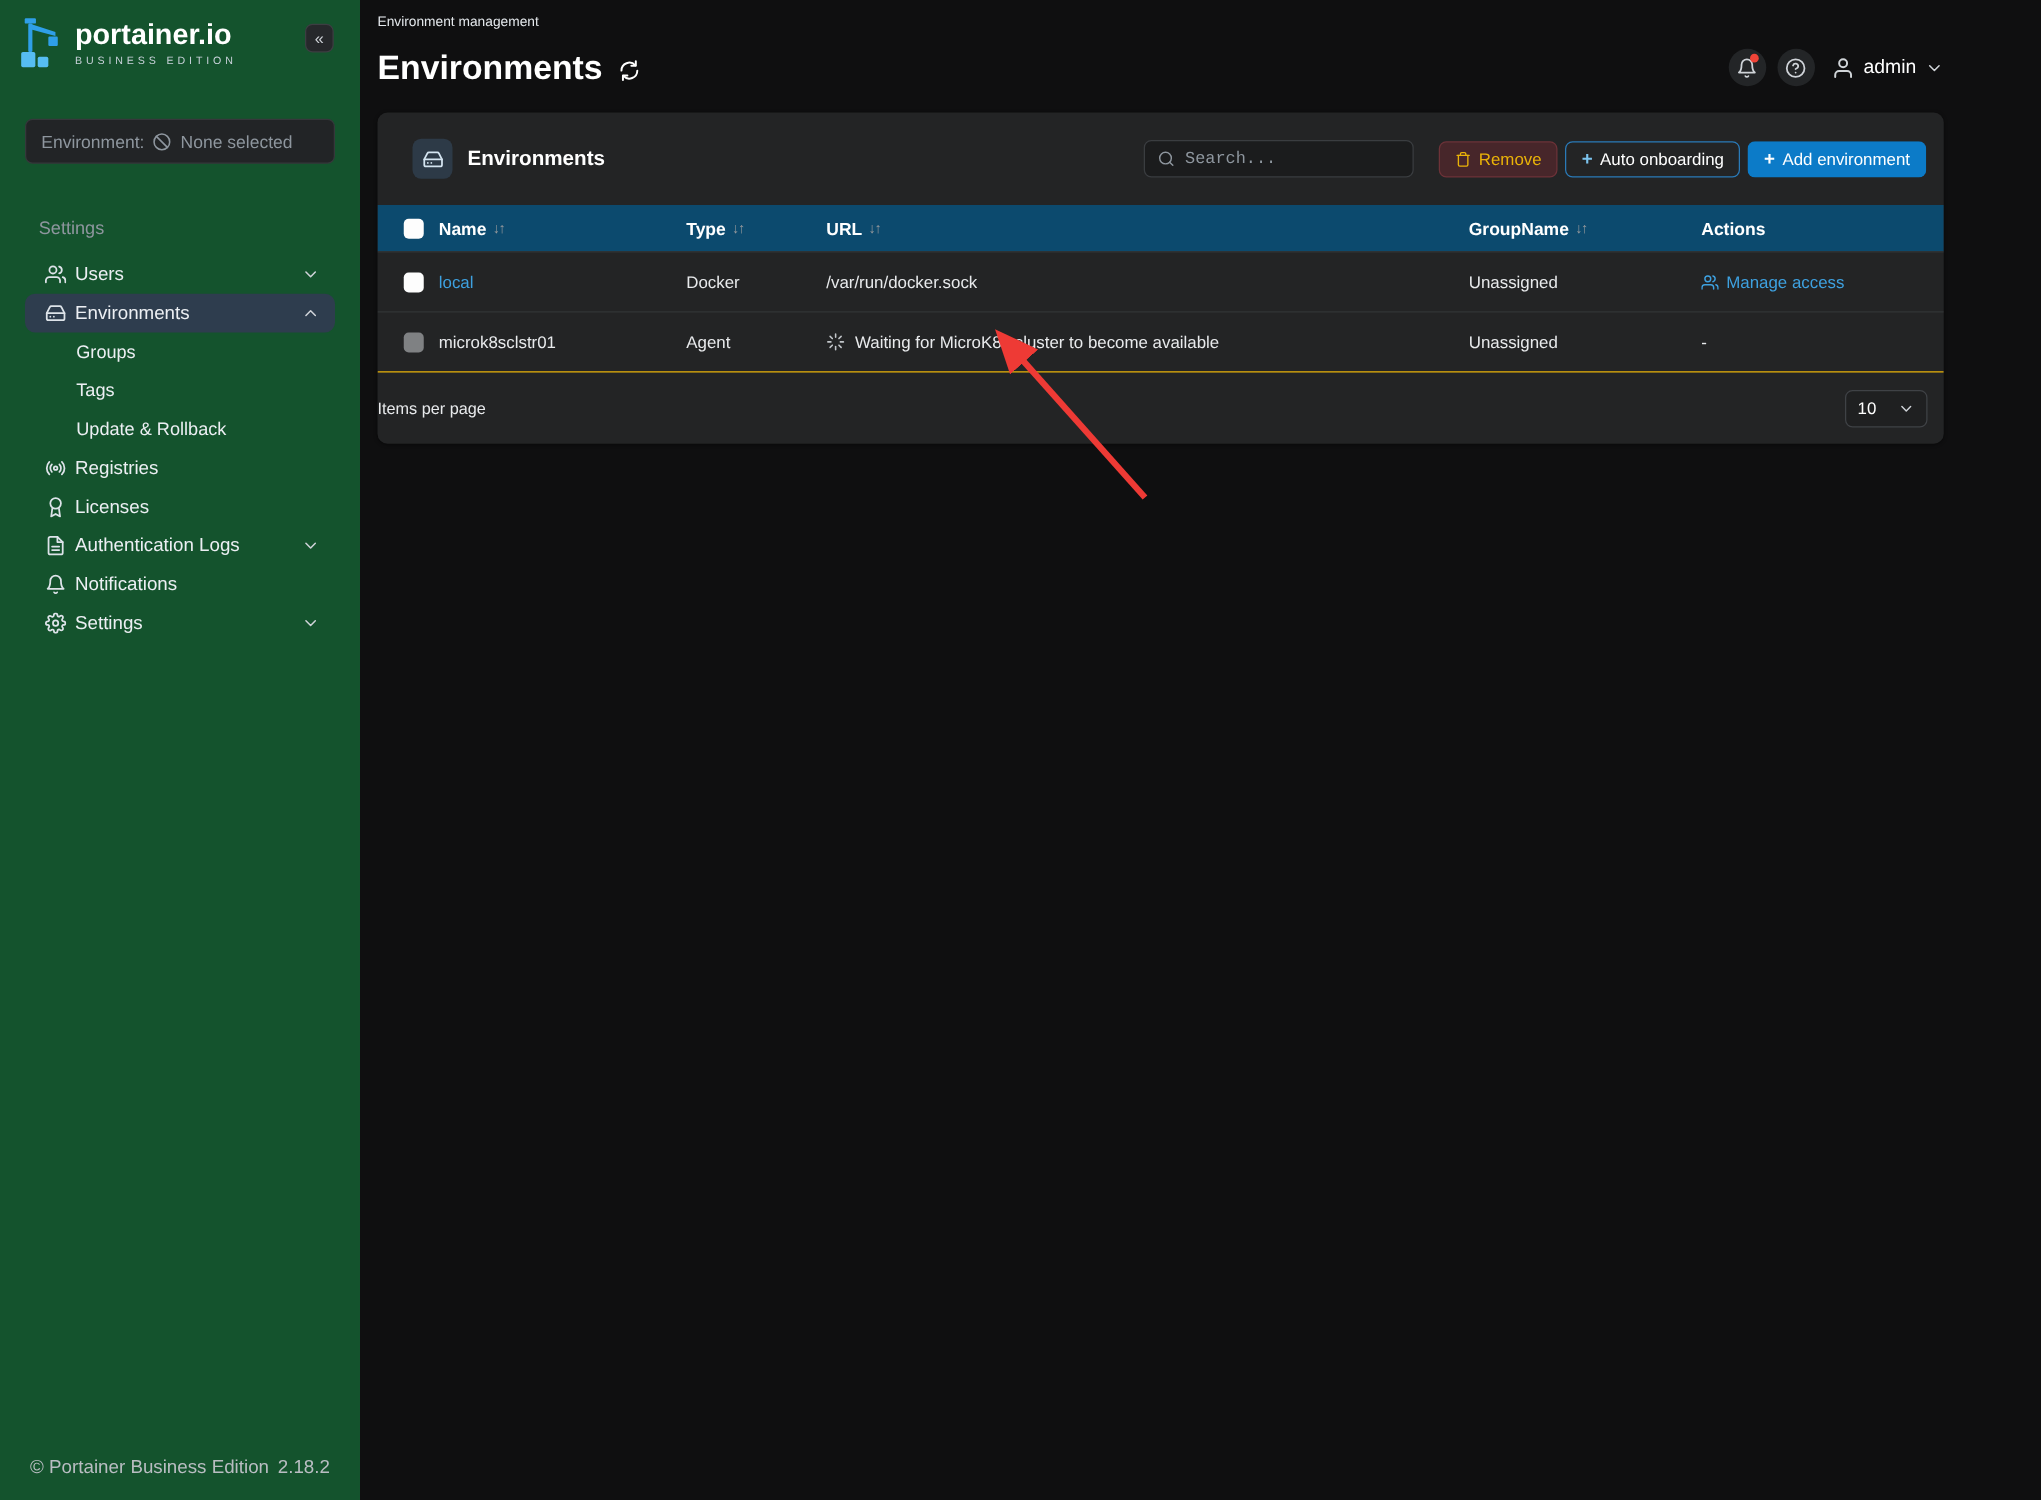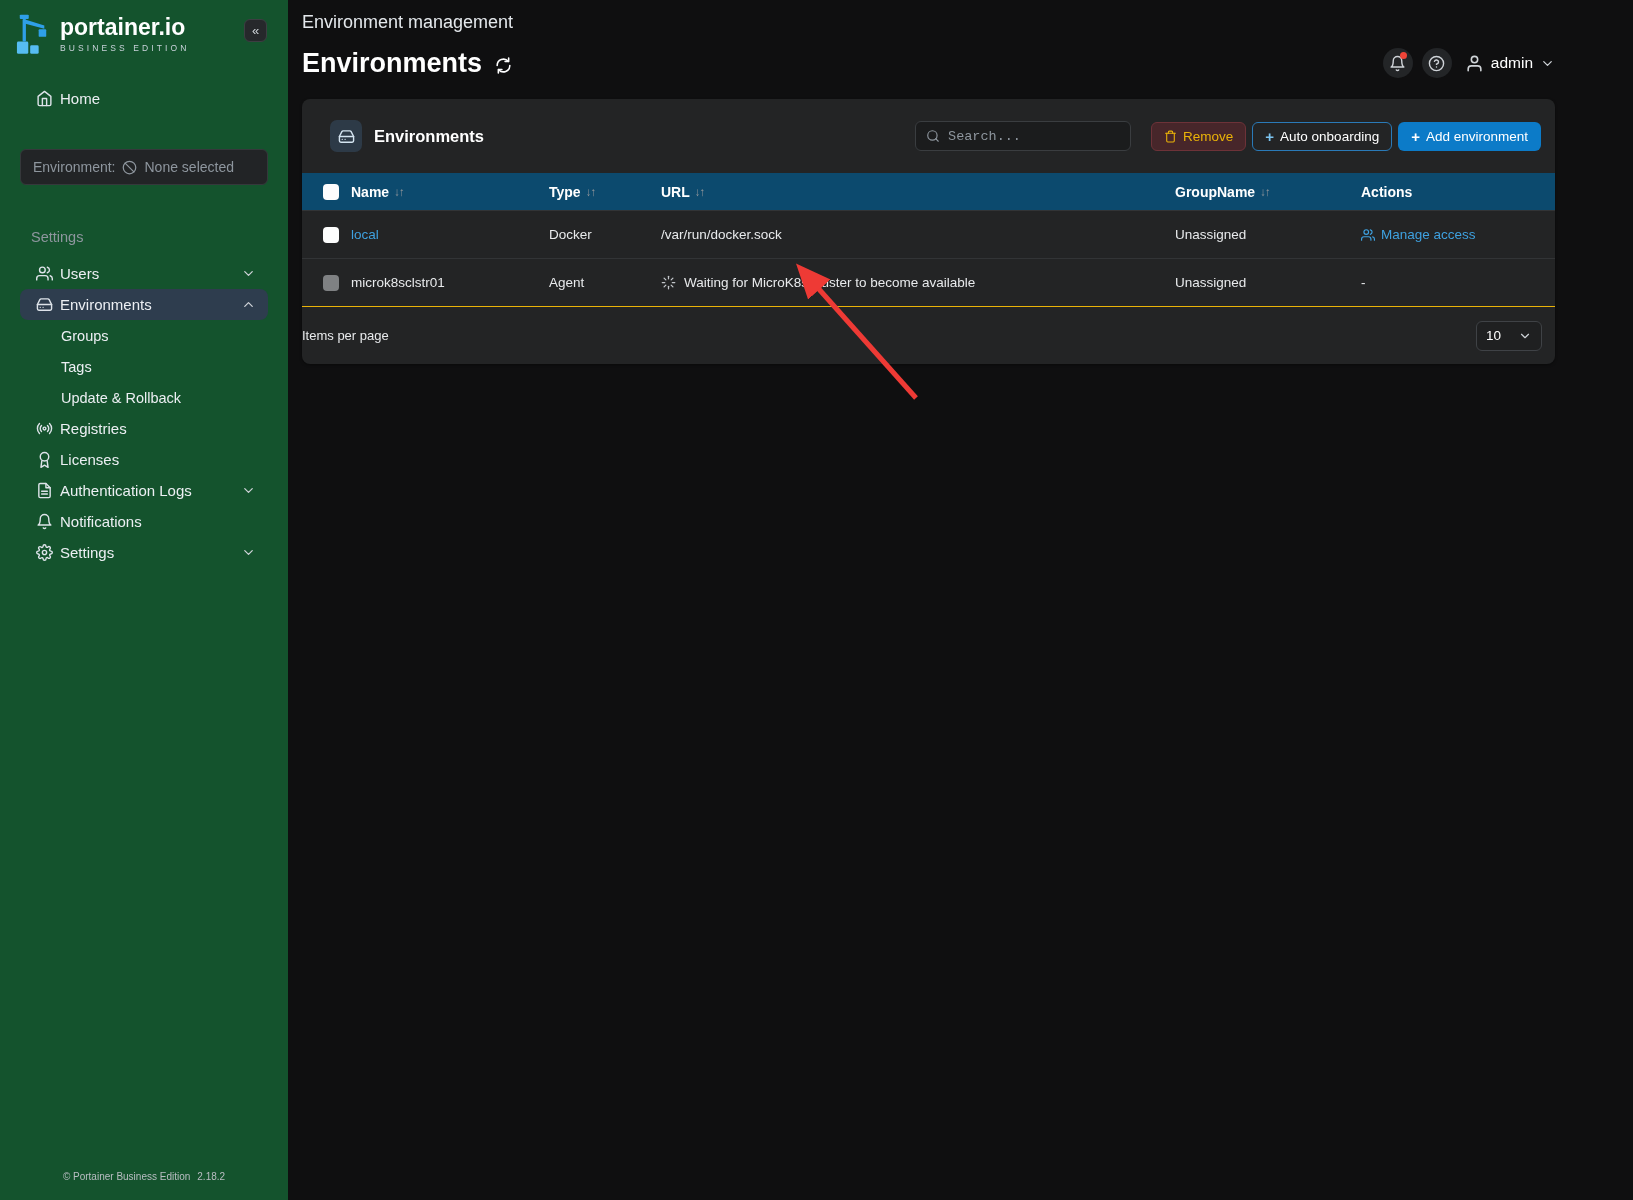--- a/index.html
+++ b/index.html
@@ -15,26 +15,26 @@
   .logo-sub{font-size:8.5px;letter-spacing:3.1px;color:#c9d2da;margin-top:3px}
   .collapse-btn{position:absolute;top:19px;right:21px;width:23px;height:23px;border-radius:6px;background:#26282b;border:1px solid #3c3e42;color:#cfd3d8;font-size:13px;display:flex;align-items:center;justify-content:center;cursor:pointer}
   .nav-row{display:flex;align-items:center;gap:7px;height:31px;padding:0 12px 0 16px;margin:0 20px;border-radius:8px;font-size:15px;color:#eceff3;cursor:pointer;white-space:nowrap}
   .nav-row .nicon{width:17px;height:17px;color:#dde3e9;flex:0 0 17px}
   .nav-row .chev{margin-left:auto;color:#cfd3d8}
   .nav-row.active{background:#2e3d4e}
   .home-row{margin-top:20px;height:34px}
   .sub-row{height:31px;display:flex;align-items:center;padding-left:41px;margin:0 20px;font-size:14.5px;color:#eceff3;border-radius:8px;cursor:pointer}
   .env-selector{margin:34px 20px 0;height:36px;background:#222426;border:1px solid #35383b;border-radius:6px;display:flex;align-items:center;gap:7px;padding:0 12px;font-size:14px;color:#8e969e}
   .section-label{margin:44px 20px 13px 31px;font-size:14.5px;color:#8e969e}
-  .sidebar-footer{position:absolute;bottom:18px;left:0;right:0;display:flex;justify-content:center;align-items:flex-end;gap:7px;font-size:10px;color:#b9bdc2}
+  .sidebar-footer{position:absolute;bottom:18px;left:0;right:0;display:flex;justify-content:center;align-items:flex-end;gap:7px;font-size:15px;color:#b9bdc2}
 
   
   .main{flex:1;padding:12px 78px 0 14px;position:relative}
   .page-header{display:flex;justify-content:space-between;align-items:flex-end}
-  .breadcrumb{font-size:18px;color:#e4e8ec;margin:0 0 14px;cursor:pointer}
+  .breadcrumb{font-size:11px;color:#e4e8ec;margin:0 0 14px;cursor:pointer}
   .title-row{display:flex;align-items:center;gap:12px;font-size:27px;font-weight:700;line-height:32px}
   .refresh-btn{color:#ffffff;cursor:pointer;margin-top:4px}
   .header-right{display:flex;align-items:center;gap:9px;margin-bottom:1px}
   .icon-btn{width:30px;height:30px;border-radius:50%;background:#232527;display:flex;align-items:center;justify-content:center;color:#cfd3d8;position:relative;cursor:pointer}
   .bell-dot{position:absolute;top:4px;right:6px;width:7px;height:7px;border-radius:50%;background:#f04438}
   .user-chip{display:flex;align-items:center;gap:7px;margin-left:4px;cursor:pointer}
   .user-name{font-size:15.5px;font-weight:400}
 
   
   .card{margin-top:20px;background:#232425;border-radius:8px;overflow:hidden;box-shadow:0 1px 3px rgba(0,0,0,.4)}
@@ -91,29 +91,20 @@
           </g>
         </svg>
       </span>
       <div>
         <div class="logo-title">portainer.io</div>
         <div class="logo-sub">BUSINESS EDITION</div>
       </div>
     </div>
     <button class="collapse-btn">«</button>
 
-    <div class="nav-row home-row">
-      <span class="nicon">
-        <svg viewBox="0 0 24 24" width="17" height="17" fill="none" stroke="currentColor" stroke-width="2" stroke-linecap="round" stroke-linejoin="round">
-            <path d="M3 9l9-7 9 7v11a2 2 0 0 1-2 2H5a2 2 0 0 1-2-2z"></path>
-            <polyline points="9 22 9 12 15 12 15 22"></polyline>
-          </svg>
-      </span>
-      <span>Home</span>
-    </div>
 
     <div class="env-selector">
       <span>Environment:</span>
       <span>
         <svg viewBox="0 0 24 24" width="15" height="15" fill="none" stroke="currentColor" stroke-width="2" stroke-linecap="round">
             <circle cx="12" cy="12" r="10"></circle>
             <line x1="4.93" y1="4.93" x2="19.07" y2="19.07"></line>
           </svg>
       </span>
       <span>None selected</span>

